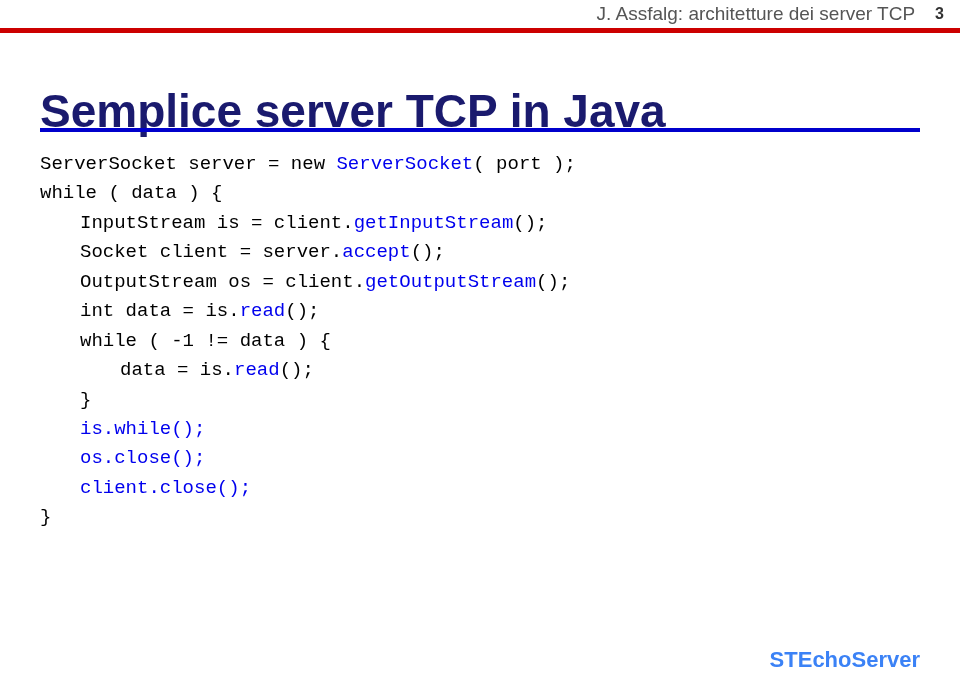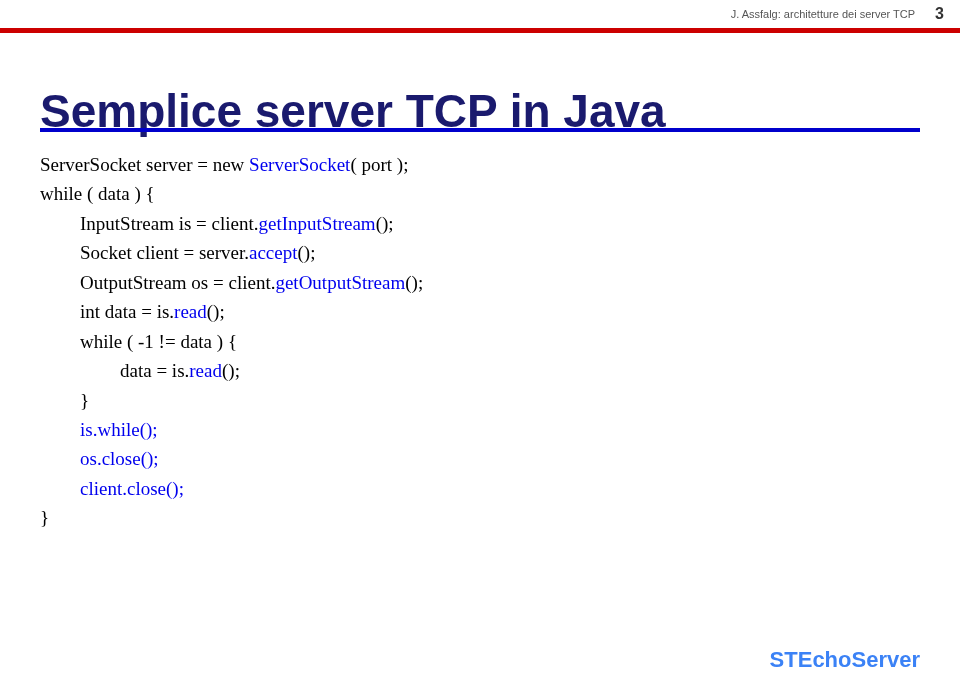--- a/index.html
+++ b/index.html
@@ -24,21 +24,21 @@
       left: 0;
       right: 0;
       height: 28px;
       display: flex;
       align-items: center;
       justify-content: space-between;
       padding: 0 16px 0 0;
     }
 
     .header-title {
-      font-size: 11px;
+      font-size: 19px;
       color: #555555;
       margin-left: auto;
       margin-right: 20px;
     }
 
     .header-number {
       font-size: 16px;
       color: #333333;
       font-weight: bold;
     }
@@ -75,21 +75,21 @@
       line-height: 1.2;
       margin-top: 44px;
     }
 
     
     .code-block {
       position: absolute;
       top: 150px;
       left: 40px;
       right: 40px;
-      font-family: Liberation Serif, serif;
+      font-family: Liberation Mono, monospace;
       font-size: 19px;
       line-height: 1.55;
       color: #000000;
     }
 
     .code-line {
       display: block;
       white-space: pre;
     }
 

